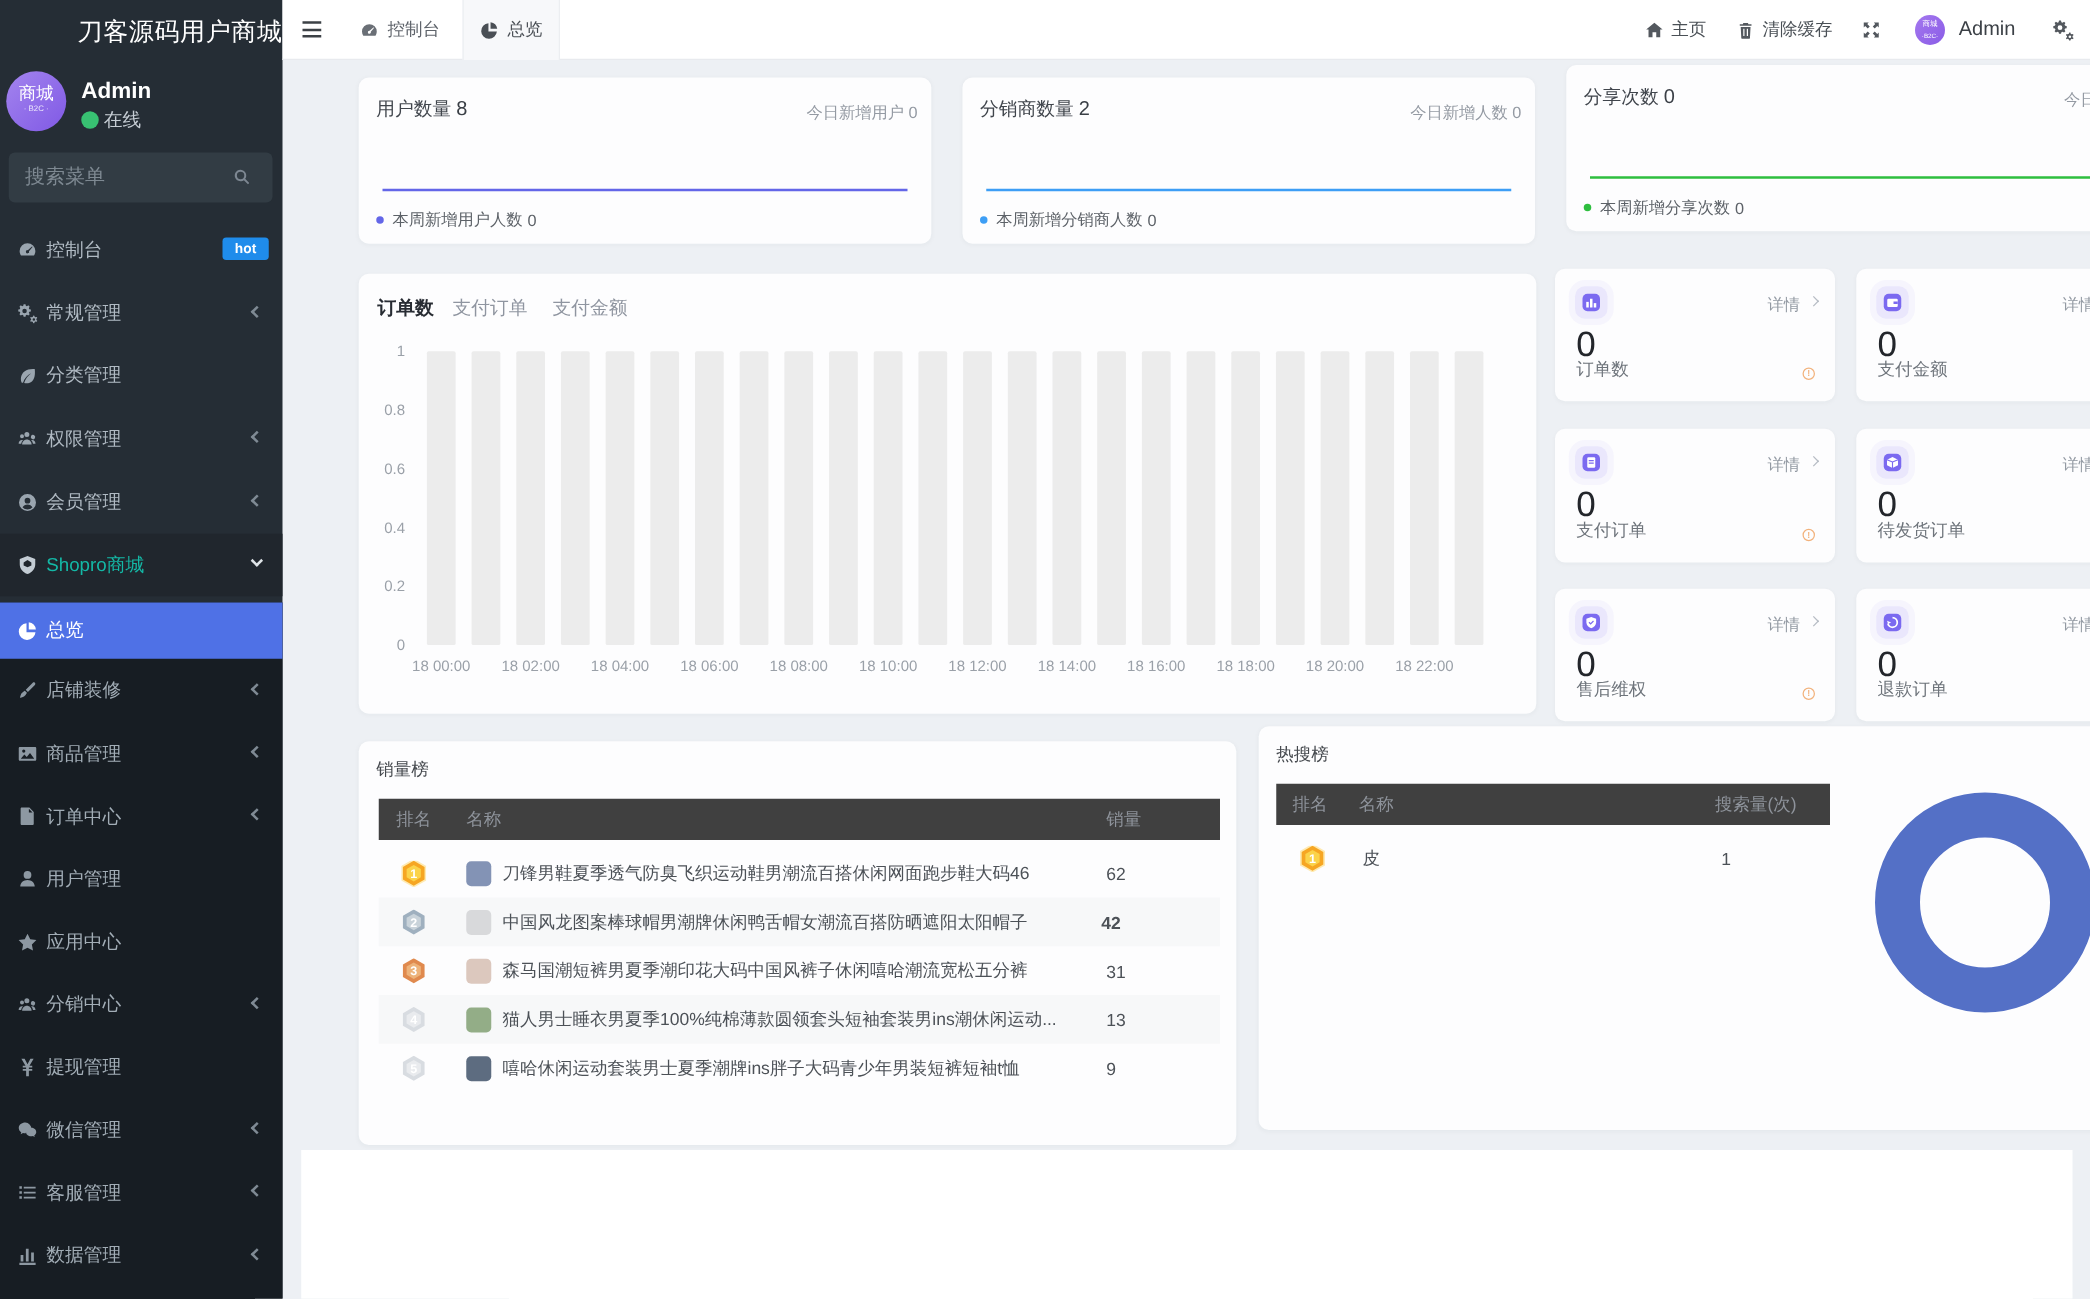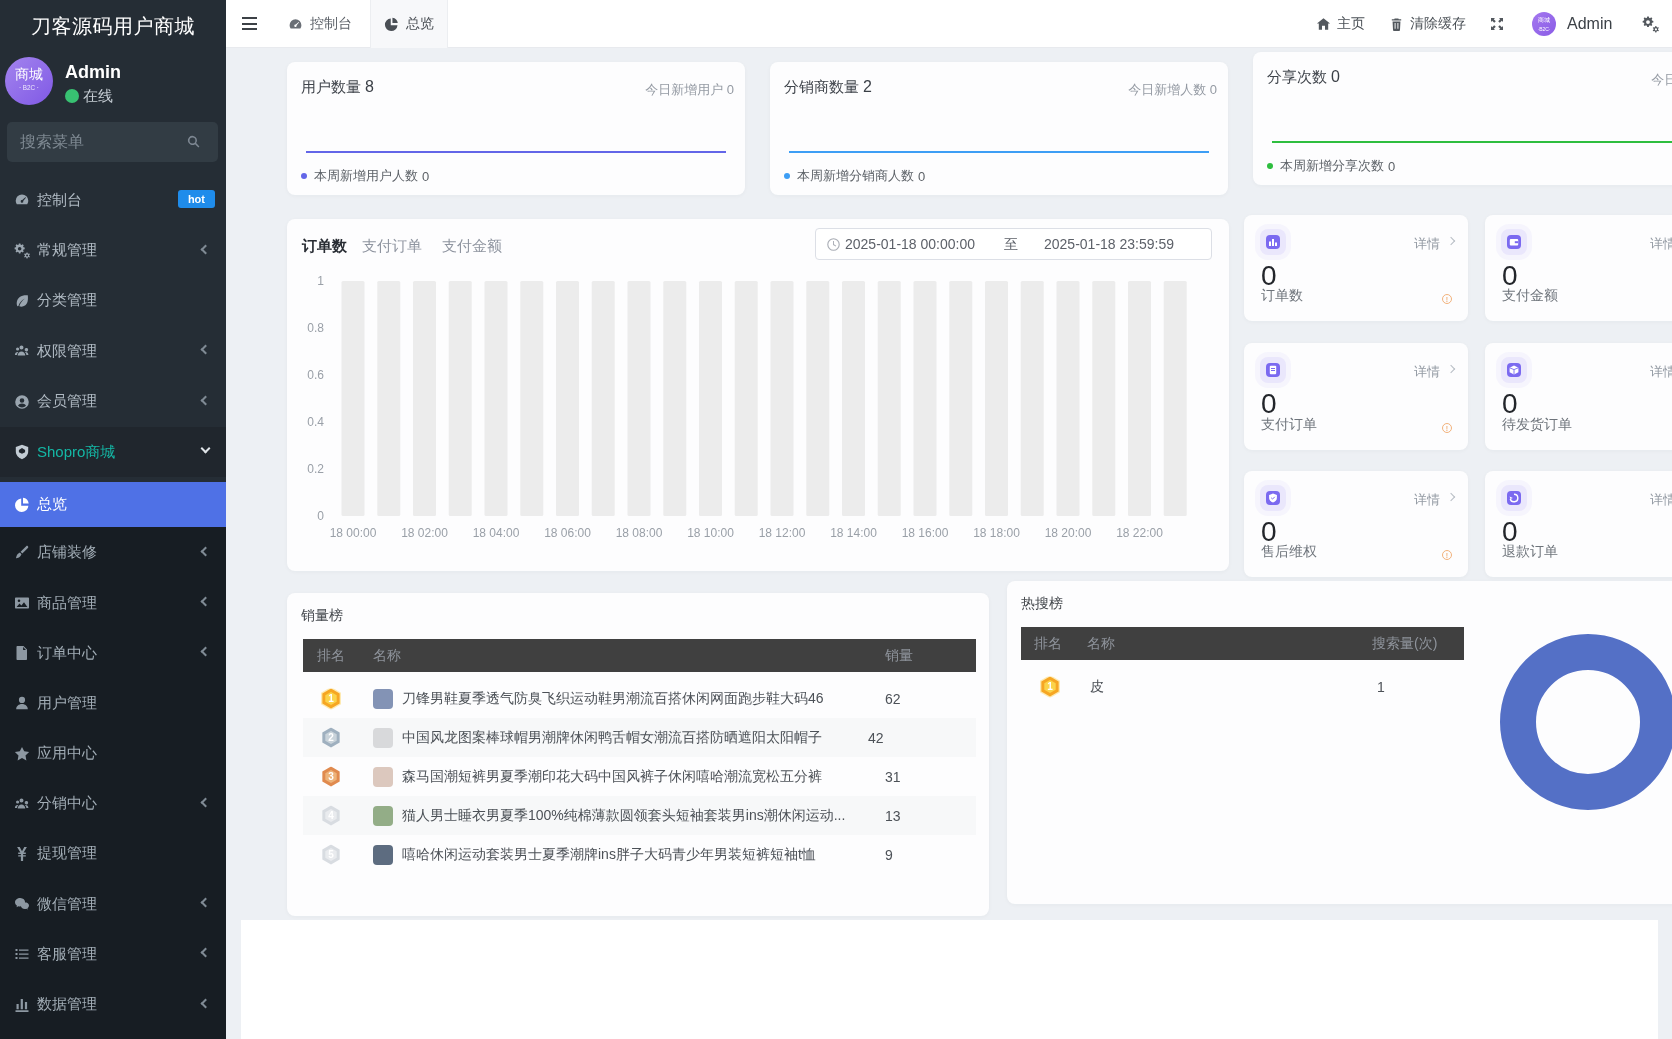--- a/index.html
+++ b/index.html
@@ -1,18 +1,18 @@
 <!DOCTYPE html>
 <html><head><meta charset="utf-8"><style>
 
 *{margin:0;padding:0;box-sizing:border-box;font-family:"Liberation Sans",sans-serif;}
 html,body{width:1672px;height:1039px;overflow:hidden;background:#edf0f4;position:relative;}
 
 #sb{position:absolute;left:0;top:0;width:226px;height:1039px;background:#252d35;}
-#logo{height:50px;line-height:52px;text-align:center;color:#fff;font-size:20px;letter-spacing:0.5px;}
+#logo{height:50px;line-height:52px;text-align:right;color:#fff;font-size:20px;letter-spacing:0.5px;}
 #prof{position:absolute;left:0;top:56px;width:226px;height:60px;}
 #av{position:absolute;left:5px;top:1px;width:48px;height:48px;border-radius:50%;background:linear-gradient(135deg,#a384ee,#8059e5);color:#fff;text-align:center;}
 #av .l1{font-size:14px;margin-top:9px;}
 #av .l2{font-size:7px;opacity:.85;transform:scale(.9);}
 #prof .nm{position:absolute;left:65px;top:6px;color:#fff;font-size:18px;font-weight:bold;}
 #prof .st{position:absolute;left:65px;top:31px;color:#c6cdd4;font-size:15px;}
 #prof .dot{display:inline-block;width:14px;height:14px;border-radius:50%;background:#38c172;vertical-align:-2px;margin-right:4px;}
 #srch{position:absolute;left:7px;top:122px;width:211px;height:40px;background:#323c44;border-radius:5px;color:#7e8992;font-size:16px;line-height:40px;padding-left:13px;}
 #srch svg{position:absolute;right:17px;top:12px;}
 #menu{position:absolute;left:0;top:175px;width:226px;}
@@ -185,28 +185,20 @@
 <div class="spark" style="background:#3d9ef5;width:420px;"></div>
 <div class="scfoot"><span class="d" style="background:#3d9ef5;"></span>本周新增分销商人数<span class="z">0</span></div>
 </div>
 <div class="card" style="left:1206px;top:52px;width:498px;height:133px;">
 <div class="schead"><span class="t">分享次数</span><span class="n">0</span><span class="r">今日分享次数 0</span></div>
 <div class="spark" style="background:#2ebe3f;width:413px;"></div>
 <div class="scfoot"><span class="d" style="background:#2ebe3f;"></span>本周新增分享次数<span class="z">0</span></div>
 </div>
 <div class="card" style="left:240px;top:219px;width:942px;height:352px;">
 <div id="ch-tabs"><b>订单数</b><span>支付订单</span><span>支付金额</span></div>
-<div id="dinput">
-      <span class="c"><svg style="" width="15" height="15" viewBox="0 0 16 16" fill="#a9adb5">
-          <path d="M8 1.3a6.7 6.7 0 1 1 0 13.4A6.7 6.7 0 0 1 8 1.3zm0 1.2a5.5 5.5 0 1 0 0 11 5.5 5.5 0 0 0 0-11zm.5 1.7v3.6l2.4 1.4-.5.9L7.5 8.5V4.2z"></path>
-        </svg></span>
-      <span class="t1">2025-01-18 00:00:00</span>
-      <span class="zh">至</span>
-      <span class="t2">2025-01-18 23:59:59</span>
-    </div>
 <svg width="942" height="352" viewBox="0 0 942 352" style="position:absolute;left:0;top:0;">
       <rect x="54.50" y="62" width="23" height="235" rx="1.5" fill="#ececec"></rect>
       <rect x="90.25" y="62" width="23" height="235" rx="1.5" fill="#ececec"></rect>
       <rect x="126.00" y="62" width="23" height="235" rx="1.5" fill="#ececec"></rect>
       <rect x="161.75" y="62" width="23" height="235" rx="1.5" fill="#ececec"></rect>
       <rect x="197.50" y="62" width="23" height="235" rx="1.5" fill="#ececec"></rect>
       <rect x="233.25" y="62" width="23" height="235" rx="1.5" fill="#ececec"></rect>
       <rect x="269.00" y="62" width="23" height="235" rx="1.5" fill="#ececec"></rect>
       <rect x="304.75" y="62" width="23" height="235" rx="1.5" fill="#ececec"></rect>
       <rect x="340.50" y="62" width="23" height="235" rx="1.5" fill="#ececec"></rect>
@@ -356,21 +348,21 @@
 <span class="cell" style="left:582px;">62</span>
 </div>
 <div class="trow" style="left:16px;top:125px;width:673px;background:#f7f8f9;">
 <span class="cell" style="left:18px;height:21px;"><svg width="20" height="21" viewBox="0 0 20 21">
           <polygon points="10,0 18.66,5 18.66,15 10,20 1.34,15 1.34,5" fill="#9fb0bf"></polygon>
           <polygon points="10,3.4 15.7,6.7 15.7,13.3 10,16.6 4.3,13.3 4.3,6.7" fill="#c9d3da"></polygon>
           <text x="10" y="13.8" font-size="10" font-weight="bold" fill="#fff" text-anchor="middle" font-family="Liberation Sans">2</text>
         </svg></span>
 <span class="thumb" style="left:70px;background:#d8d9db;"></span>
 <span class="cell" style="left:99px;white-space:nowrap;">中国风龙图案棒球帽男潮牌休闲鸭舌帽女潮流百搭防晒遮阳太阳帽子</span>
-<span class="cell" style="left:565px;">42</span>
+<span class="cell" style="left:578px;font-weight:bold;">42</span>
 </div>
 <div class="trow" style="left:16px;top:164px;width:673px;">
 <span class="cell" style="left:18px;height:21px;"><svg width="20" height="21" viewBox="0 0 20 21">
           <polygon points="10,0 18.66,5 18.66,15 10,20 1.34,15 1.34,5" fill="#e08a4e"></polygon>
           <polygon points="10,3.4 15.7,6.7 15.7,13.3 10,16.6 4.3,13.3 4.3,6.7" fill="#edb37a"></polygon>
           <text x="10" y="13.8" font-size="10" font-weight="bold" fill="#fff" text-anchor="middle" font-family="Liberation Sans">3</text>
         </svg></span>
 <span class="thumb" style="left:70px;background:#dcc8be;"></span>
 <span class="cell" style="left:99px;white-space:nowrap;">森马国潮短裤男夏季潮印花大码中国风裤子休闲嘻哈潮流宽松五分裤</span>
 <span class="cell" style="left:582px;">31</span>

